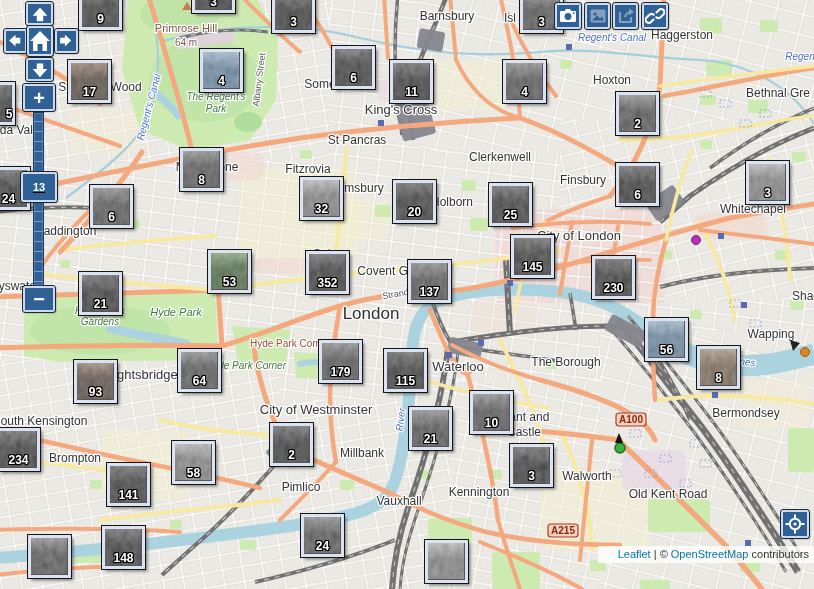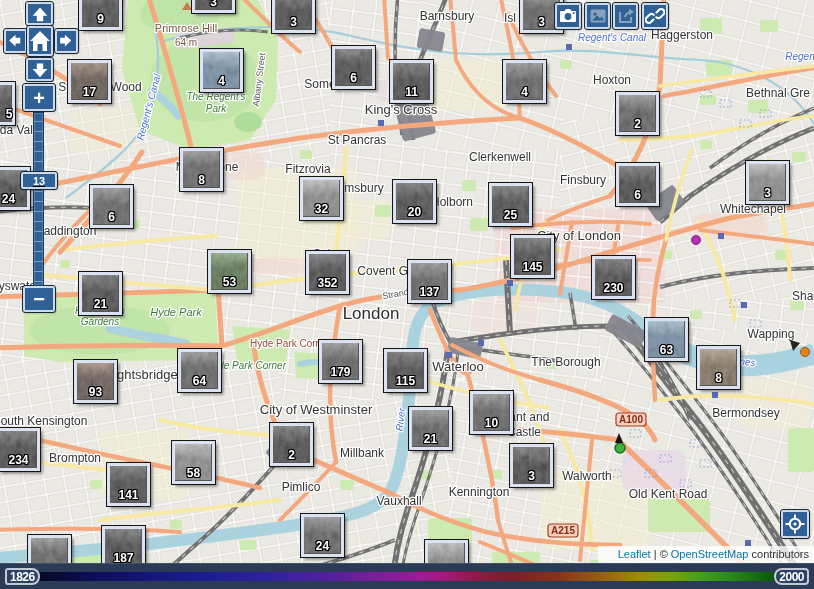--- a/index.html
+++ b/index.html
@@ -977,21 +977,21 @@
         <defs>
           <linearGradient id="g25" x1="0" y1="0" x2="0" y2="1">
             <stop offset="0" stop-color="#a8c0d4"></stop>
             <stop offset="0.45" stop-color="#68849e"></stop>
             <stop offset="1" stop-color="#68849e"></stop>
           </linearGradient>
         </defs>
         <rect width="36" height="36" fill="url(#g25)"></rect>
         <rect width="36" height="36" filter="url(#nz25)" opacity="0.38"></rect>
       </svg>
-      <span class="ml">63</span>
+      <span class="ml">56</span>
     </div>
     <div class="mk" style="left:697px;top:346px">
       <svg width="36" height="36" style="display:block">
         <defs>
           <linearGradient id="g26" x1="0" y1="0" x2="0" y2="1">
             <stop offset="0" stop-color="#b0a088"></stop>
             <stop offset="0.45" stop-color="#746450"></stop>
             <stop offset="1" stop-color="#746450"></stop>
           </linearGradient>
         </defs>
@@ -1186,21 +1186,21 @@
         <defs>
           <linearGradient id="g40" x1="0" y1="0" x2="0" y2="1">
             <stop offset="0" stop-color="#6a6a6a"></stop>
             <stop offset="0.45" stop-color="#2e2e2e"></stop>
             <stop offset="1" stop-color="#2e2e2e"></stop>
           </linearGradient>
         </defs>
         <rect width="36" height="36" fill="url(#g40)"></rect>
         <rect width="36" height="36" filter="url(#nz40)" opacity="0.38"></rect>
       </svg>
-      <span class="ml">187</span>
+      <span class="ml">148</span>
     </div>
     <div class="mk" style="left:425px;top:540px">
       <svg width="36" height="36" style="display:block">
         <defs>
           <linearGradient id="g41" x1="0" y1="0" x2="0" y2="1">
             <stop offset="0" stop-color="#bdbdbd"></stop>
             <stop offset="0.45" stop-color="#7e7e7e"></stop>
             <stop offset="1" stop-color="#7e7e7e"></stop>
           </linearGradient>
         </defs>
@@ -1251,21 +1251,21 @@
       <div style="position:absolute;left:0;right:0;top:88px;height:1px;background:#7f9cc4"></div>
       <div style="position:absolute;left:0;right:0;top:98px;height:1px;background:#7f9cc4"></div>
       <div style="position:absolute;left:0;right:0;top:108px;height:1px;background:#7f9cc4"></div>
       <div style="position:absolute;left:0;right:0;top:118px;height:1px;background:#7f9cc4"></div>
       <div style="position:absolute;left:0;right:0;top:128px;height:1px;background:#7f9cc4"></div>
       <div style="position:absolute;left:0;right:0;top:138px;height:1px;background:#7f9cc4"></div>
       <div style="position:absolute;left:0;right:0;top:148px;height:1px;background:#7f9cc4"></div>
       <div style="position:absolute;left:0;right:0;top:158px;height:1px;background:#7f9cc4"></div>
       <div style="position:absolute;left:0;right:0;top:168px;height:1px;background:#7f9cc4"></div>
     </div>
-    <div class="btn" style="left:21px;top:172px;width:36px;height:17px;text-decoration:underline;">
+    <div class="btn" style="left:21px;top:172px;width:36px;height:30px;text-decoration:underline;">
       <span style="font:bold 11px 'Liberation Sans',sans-serif;color:#fff">13</span>
     </div>
     <div class="btn" style="left:555px;top:3px;width:26px;height:26px;">
       <svg width="20" height="20" viewBox="0 0 20 20">
         <path d="M6.5 5 L8 3 L12 3 L13.5 5 L17 5 Q18 5 18 6 L18 15 Q18 16 17 16 L3 16 Q2 16 2 15 L2 6 Q2 5 3 5 Z" fill="#fff"></path>
         <circle cx="10" cy="10.5" r="3.4" fill="#2f6096"></circle>
         <circle cx="15.8" cy="7" r="0.9" fill="#2f6096"></circle>
       </svg>
     </div>
     <div class="btn" style="left:585px;top:3px;width:25px;height:26px;">
@@ -1288,21 +1288,12 @@
       </svg>
     </div>
     <div class="btn" style="left:781px;top:510px;width:28px;height:28px;">
       <svg width="22" height="22" viewBox="0 0 22 22">
         <circle cx="11" cy="11" r="5.2" fill="none" stroke="#fff" stroke-width="2"></circle>
         <circle cx="11" cy="11" r="1.6" fill="#fff"></circle>
         <path d="M11 1.5 L11 5 M11 17 L11 20.5 M1.5 11 L5 11 M17 11 L20.5 11" stroke="#fff" stroke-width="2"></path>
       </svg>
     </div>
 <div class="attr"><span style="color:#0078a8">Leaflet</span> | © <span style="color:#0078a8">OpenStreetMap</span> contributors</div>
-<div class="bar">
-      <div class="grad" style="background:linear-gradient(to right,#07071f 0%,#0d0d55 8%,#16167c 16%,#1d1d92 24%,#32219e 32%,#56209c 40%,#7c1e9a 46%,#9c1b96 52%,#a31a7a 55%,#8f1b48 59%,#7c1d28 64%,#88321a 70%,#966012 76%,#9e8a14 81%,#7ba018 85%,#45a01c 89%,#2a8a1a 93%,#156812 97%,#0b4a0c 100%)"></div>
-      <div class="tag" style="left:5px">
-        <span>1826</span>
-      </div>
-      <div class="tag tag2" style="right:5px">
-        <span>2000</span>
-      </div>
-    </div>
 </div>
 </body></html>

